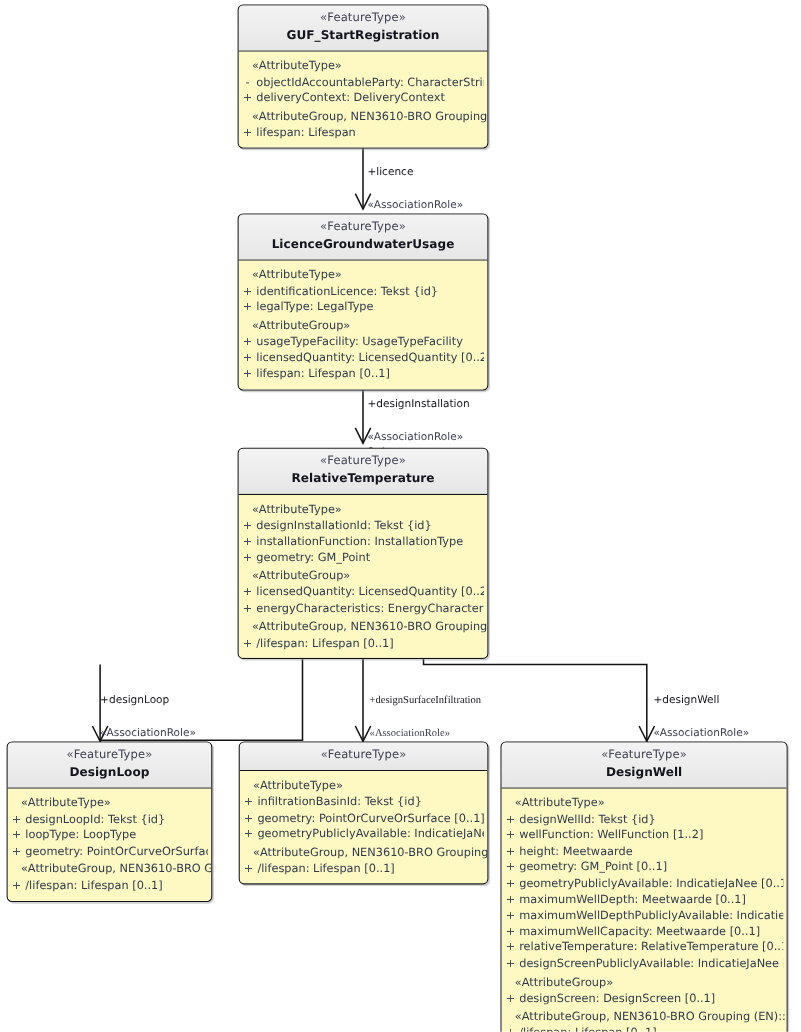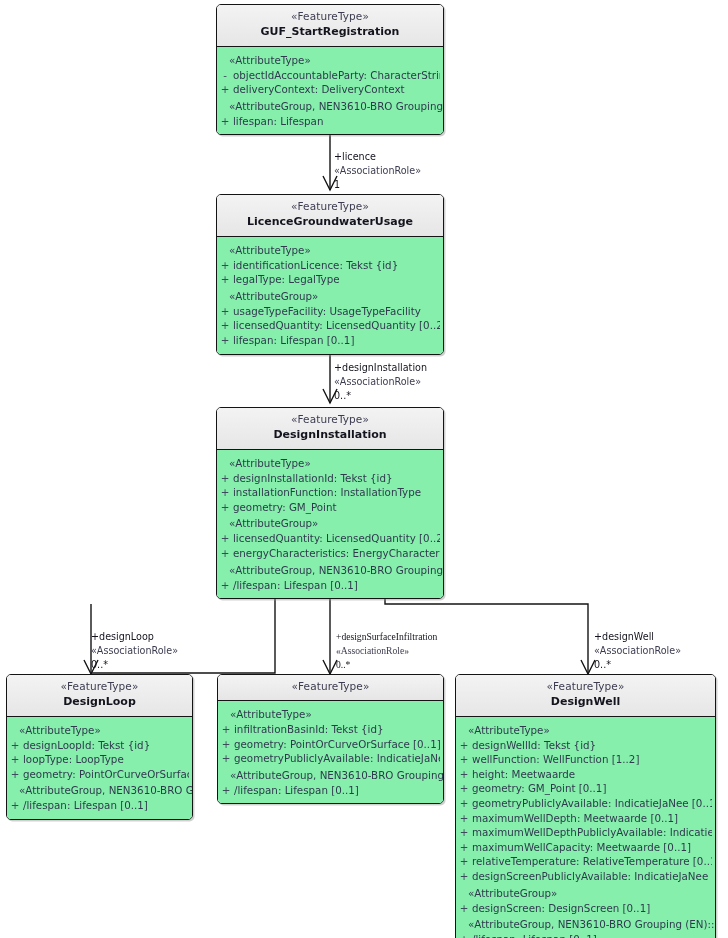--- a/index.html
+++ b/index.html
@@ -38,21 +38,21 @@
     white-space:nowrap;
   }
   .uml .cname{
     font-size:11px;
     font-weight:bold;
     color:#14141e;
     white-space:nowrap;
     margin-top:1px;
   }
   .uml .body{
-    background:#86efac;
+    background:#fef9c3;
     padding:5px 0 6px 0;
   }
   .grp{
     font-size:10.3px;
     color:#2f3a4d;
     padding:2px 4px 2px 12px;
     white-space:nowrap;
     overflow:hidden;
     text-overflow:clip;
   }
@@ -83,21 +83,21 @@
 
   
   .assoc{
     position:absolute;
     font-size:9.6px;
     color:#1b1b28;
     line-height:1.45;
     white-space:nowrap;
   }
   .assoc .role{font-weight:normal;color:#14141e;}
-  .assoc .stereorole{color:#3c3c50;}
+  .assoc .stereorole{color:#3c3c50;margin-top:16px;}
   .assoc .mult{color:#14141e;}
 </style>
 </head>
 <body>
 
 <div id="canvas">
 
   <svg class="edges" viewBox="0 0 728 938" xmlns="http://www.w3.org/2000/svg">
     <g stroke="#141414" stroke-width="1.4" fill="none">
 
@@ -181,21 +181,21 @@
 
   <div class="assoc" style="left:334px;top:361px;">
     <div class="role">+designInstallation</div>
     <div class="stereorole">«AssociationRole»</div>
     <div class="mult">0..*</div>
   </div>
 
   <div class="uml" style="left:216px;top:407px;width:228px;">
     <div class="hdr">
       <div class="stereo">«FeatureType»</div>
-      <div class="cname">DesignInstallation</div>
+      <div class="cname">RelativeTemperature</div>
     </div>
     <div class="body">
       <div class="grp">«AttributeType»</div>
       <div class="attr">
         <span class="vis">+</span>
         <span class="sig">designInstallationId: Tekst {id}</span>
       </div>
       <div class="attr">
         <span class="vis">+</span>
         <span class="sig">installationFunction: InstallationType</span>

